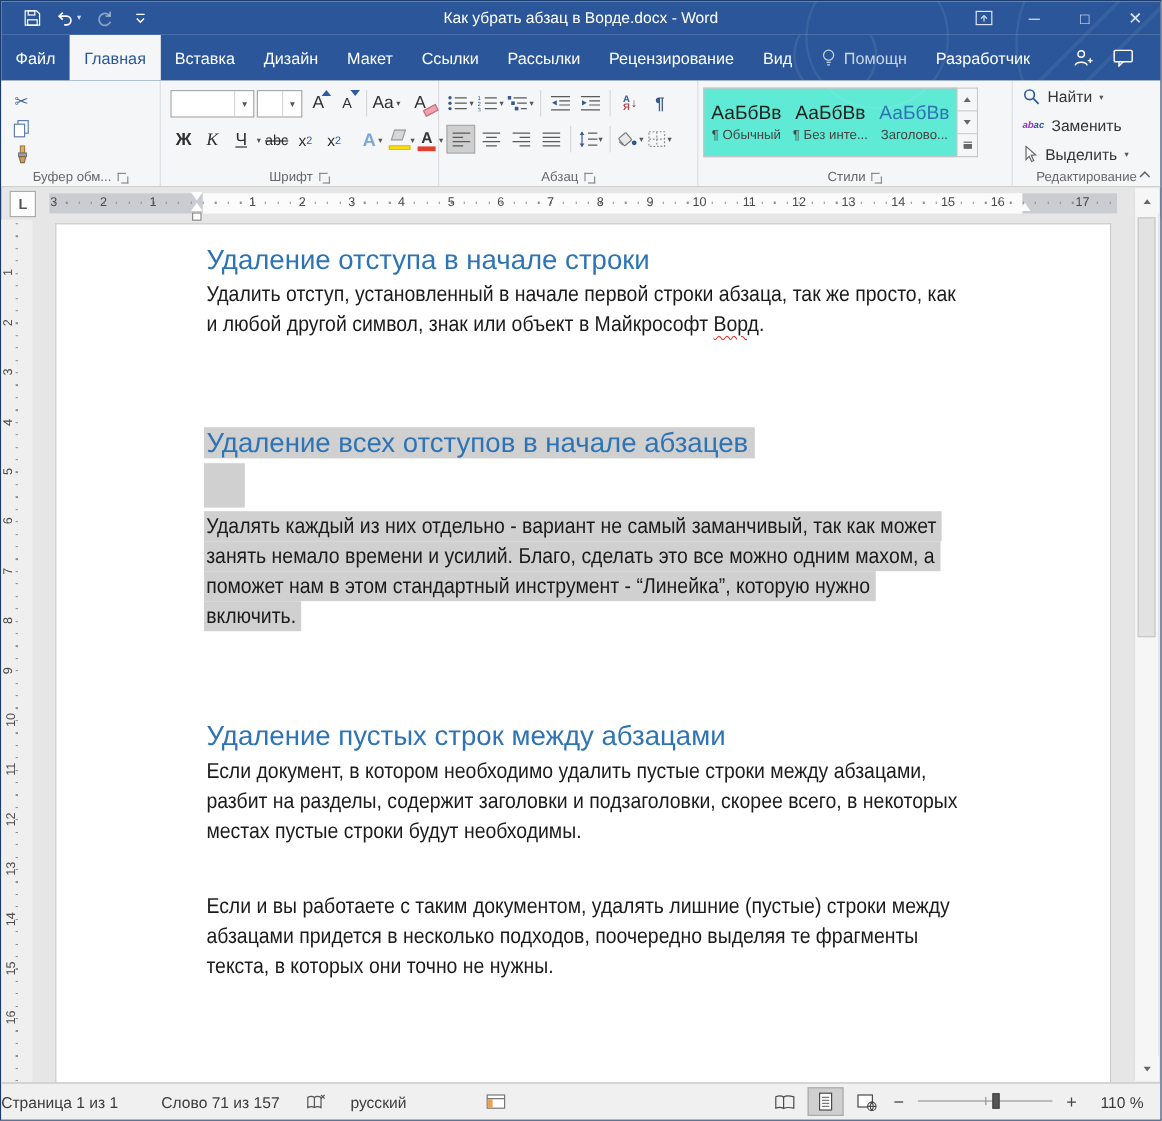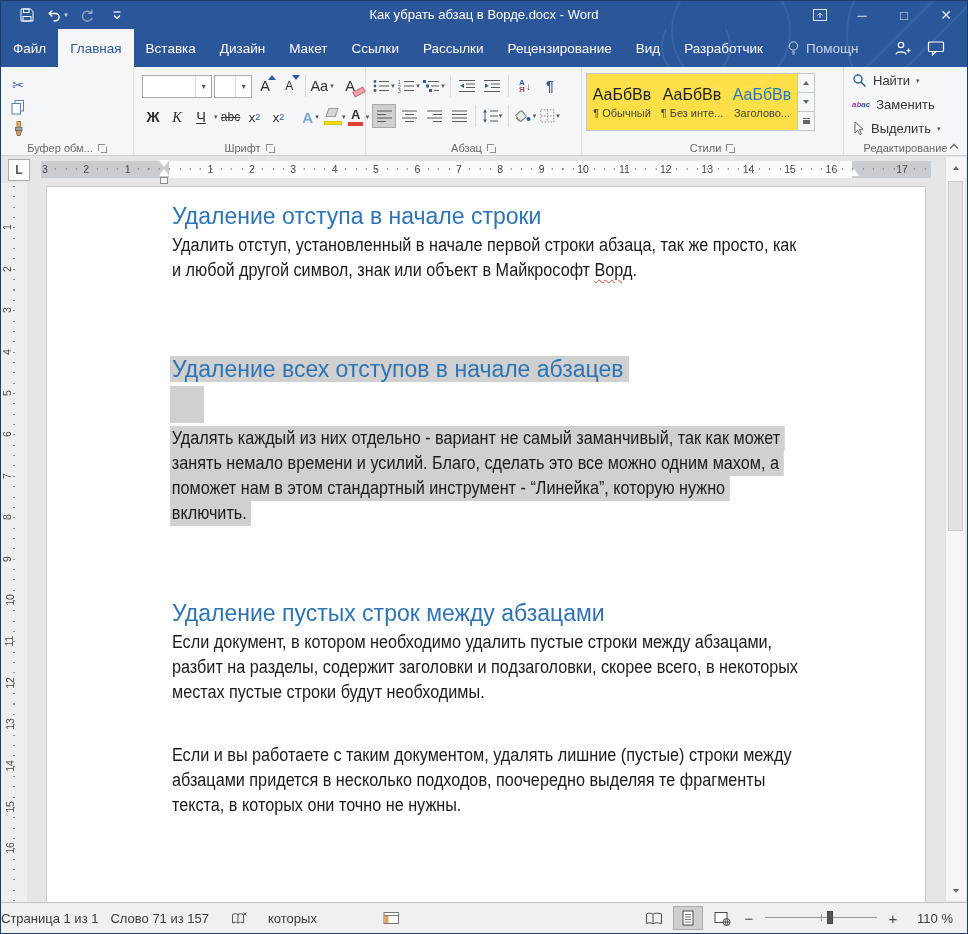--- a/index.html
+++ b/index.html
@@ -76,21 +76,21 @@
   .prow{display:flex;align-items:center;height:30px;gap:1px;padding-left:2px}
   .pbtn{min-width:24px;height:24px;display:flex;align-items:center;justify-content:center;position:relative}
   .pbtn.sel{background:#cfcfcf;border:1px solid #ababab}
   .pbtn .dd{font-size:7px;color:#555;margin-left:1px}
   .pilcrow{font-size:14px;color:#3a5a8c;font-weight:bold}
   .sorttxt{display:flex;flex-direction:column;font-size:8px;font-weight:bold;line-height:7px}
   .sorttxt .sa{color:#2f5aa0}.sorttxt .sb{color:#b04a52}
   .sortarr{font-size:10px;color:#444;margin-left:1px}
 
   .stylesgrp{display:flex}
-  .gallery{display:flex;background:#fde047;border:1px solid #c6c6c6;height:58px;margin-top:2px}
+  .gallery{display:flex;background:#5eead4;border:1px solid #c6c6c6;height:58px;margin-top:2px}
   .stylecard{width:70px;display:flex;flex-direction:column;align-items:center;justify-content:center;gap:3px}
   .stylecard .prev{font-size:16px;color:#1f1f1f;white-space:nowrap}
   .stylecard.heading .prev{color:#2e74b5}
   .stylecard .sname{font-size:11px;color:#444;white-space:nowrap;max-width:66px;overflow:hidden}
   .galscroll{display:flex;flex-direction:column;width:17px;margin-top:2px;border:1px solid #c6c6c6;border-left:none;height:58px}
   .galbtn{flex:1;display:flex;align-items:center;justify-content:center;border-bottom:1px solid #c6c6c6;background:#f5f6f7}
   .galbtn:last-child{border-bottom:none}
   .tri-s-up{width:0;height:0;border-left:3.5px solid transparent;border-right:3.5px solid transparent;border-bottom:4px solid #666}
   .tri-s-dn{width:0;height:0;border-left:3.5px solid transparent;border-right:3.5px solid transparent;border-top:4px solid #666}
   .galmore{display:flex;flex-direction:column;align-items:center;line-height:3px}
@@ -225,29 +225,29 @@
       </div>
       <div class="tab">
         <span>Рассылки</span>
       </div>
       <div class="tab">
         <span>Рецензирование</span>
       </div>
       <div class="tab">
         <span>Вид</span>
       </div>
-      <div class="tab">
-        <span>Разработчик</span>
-      </div>
       <div class="tab help">
         <svg width="13" height="16" viewBox="0 0 13 16" fill="none" stroke="#c9d6ea">
           <circle cx="6.5" cy="6" r="4.2"></circle>
           <path d="M4.8 12h3.4M5.3 14h2.4"></path>
         </svg>
         <span>Помощн</span>
+      </div>
+      <div class="tab">
+        <span>Разработчик</span>
       </div>
       <div class="tabspacer"></div>
       <span class="tabicon">
         <svg width="18" height="17" viewBox="0 0 18 17" fill="none" stroke="#fff" stroke-width="1.2">
           <circle cx="8" cy="5" r="2.7"></circle>
           <path d="M3 14.5c.6-3.6 9.4-3.6 10 0"></path>
           <path d="M13.5 10.5h4M15.5 8.5v4"></path>
         </svg>
       </span>
       <span class="tabicon" style="margin-right: 14px;">
@@ -640,29 +640,29 @@
         <i class="tri-s-up"></i>
       </span>
     <span class="sthumb"></span>
     <span class="sbtn down">
         <i class="tri-s-dn"></i>
       </span>
   </div>
 
   <footer class="status">
     <span class="s-item" style="">Страница 1 из 1</span>
-    <span class="s-item" style="margin-left:12px">Слово 71 из 157</span>
+    <span class="s-item" style="margin-left:36px">Слово 71 из 157</span>
     <span class="s-item" style="margin-left:22px">
       <svg width="17" height="15" viewBox="0 0 17 15" fill="none" stroke="#555">
           <path d="M1.5 3.5C3.5 2.5 5.5 2.5 7 3.5 8.5 2.5 10.5 2.5 12.5 3.5V12C10.5 11 8.5 11 7 12 5.5 11 3.5 11 1.5 12Z"></path>
           <path d="M7 3.5V12"></path>
           <path d="M12.5 1.5l3 3M15.5 1.5l-3 3"></path>
         </svg>
     </span>
-    <span class="s-item" style="margin-left:20px">которых</span>
+    <span class="s-item" style="margin-left:20px">русский</span>
     <span class="s-item" style="margin-left:66px">
       <svg width="17" height="14" viewBox="0 0 17 14">
           <rect x="1" y="1.5" width="14.5" height="11" fill="#fff" stroke="#777"></rect>
           <path d="M1 4.5h14.5" stroke="#777"></path>
           <rect x="1.5" y="5" width="4" height="7" fill="#e9a158"></rect>
         </svg>
     </span>
     <span class="views">
       <span class="vbtn">
         <svg width="18" height="15" viewBox="0 0 18 15" fill="none" stroke="#4a4a4a">

